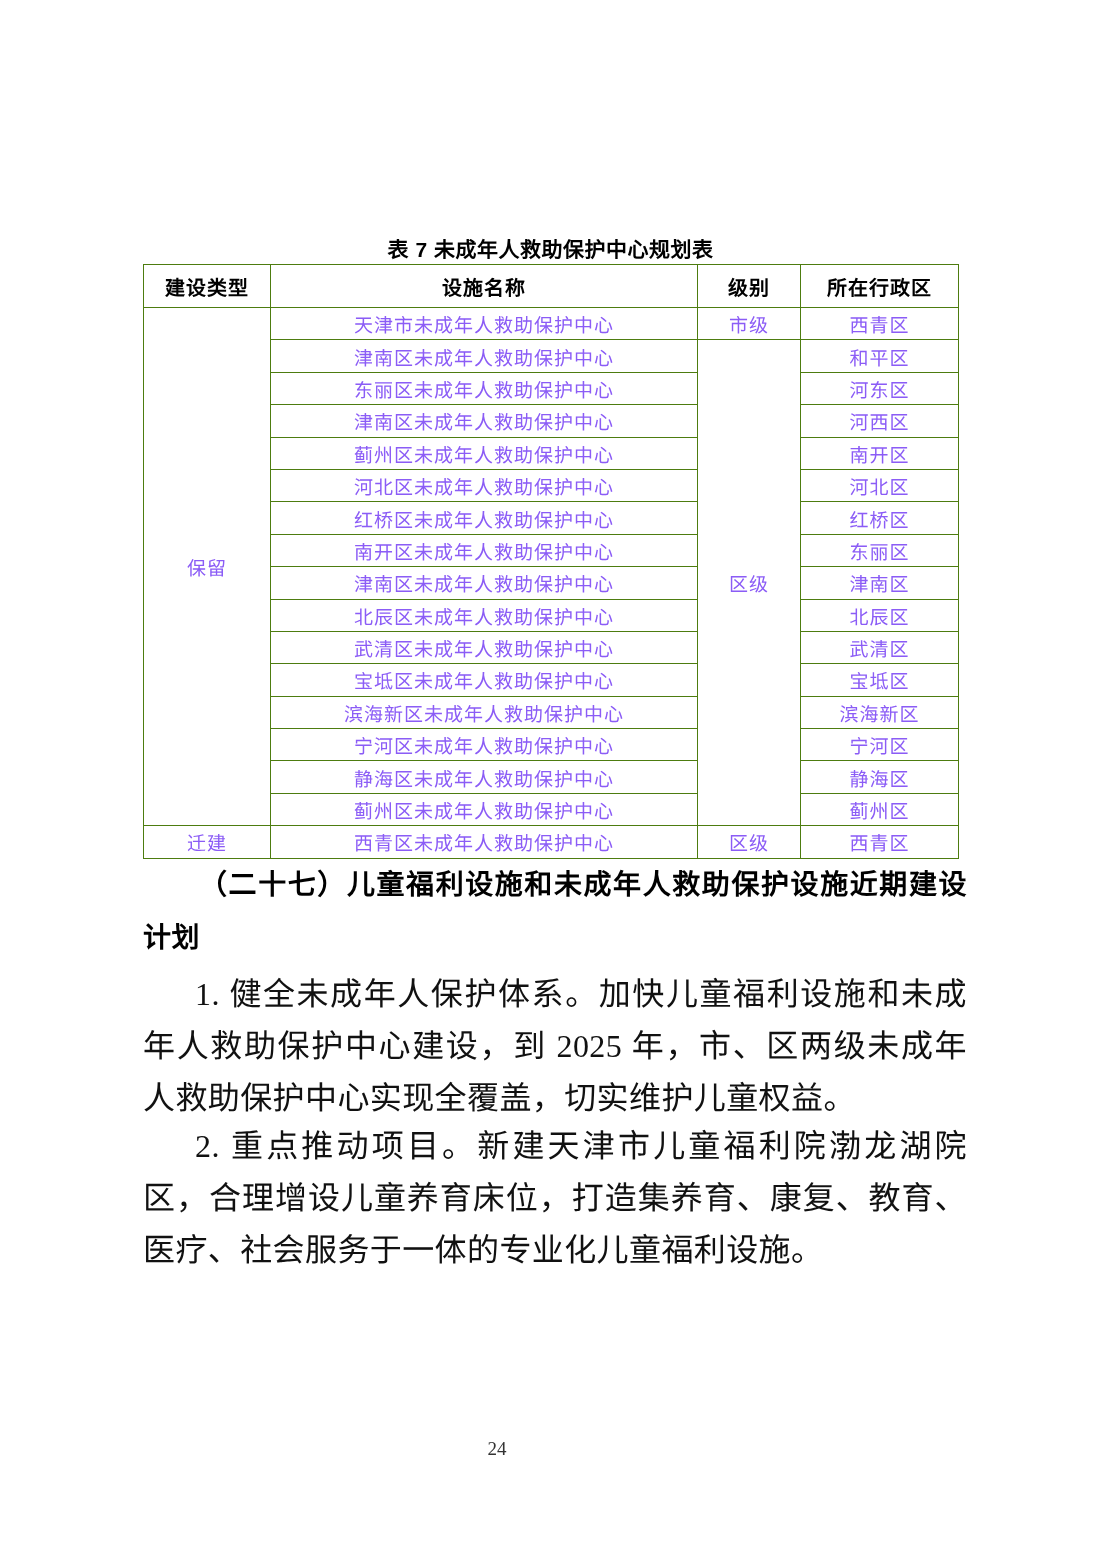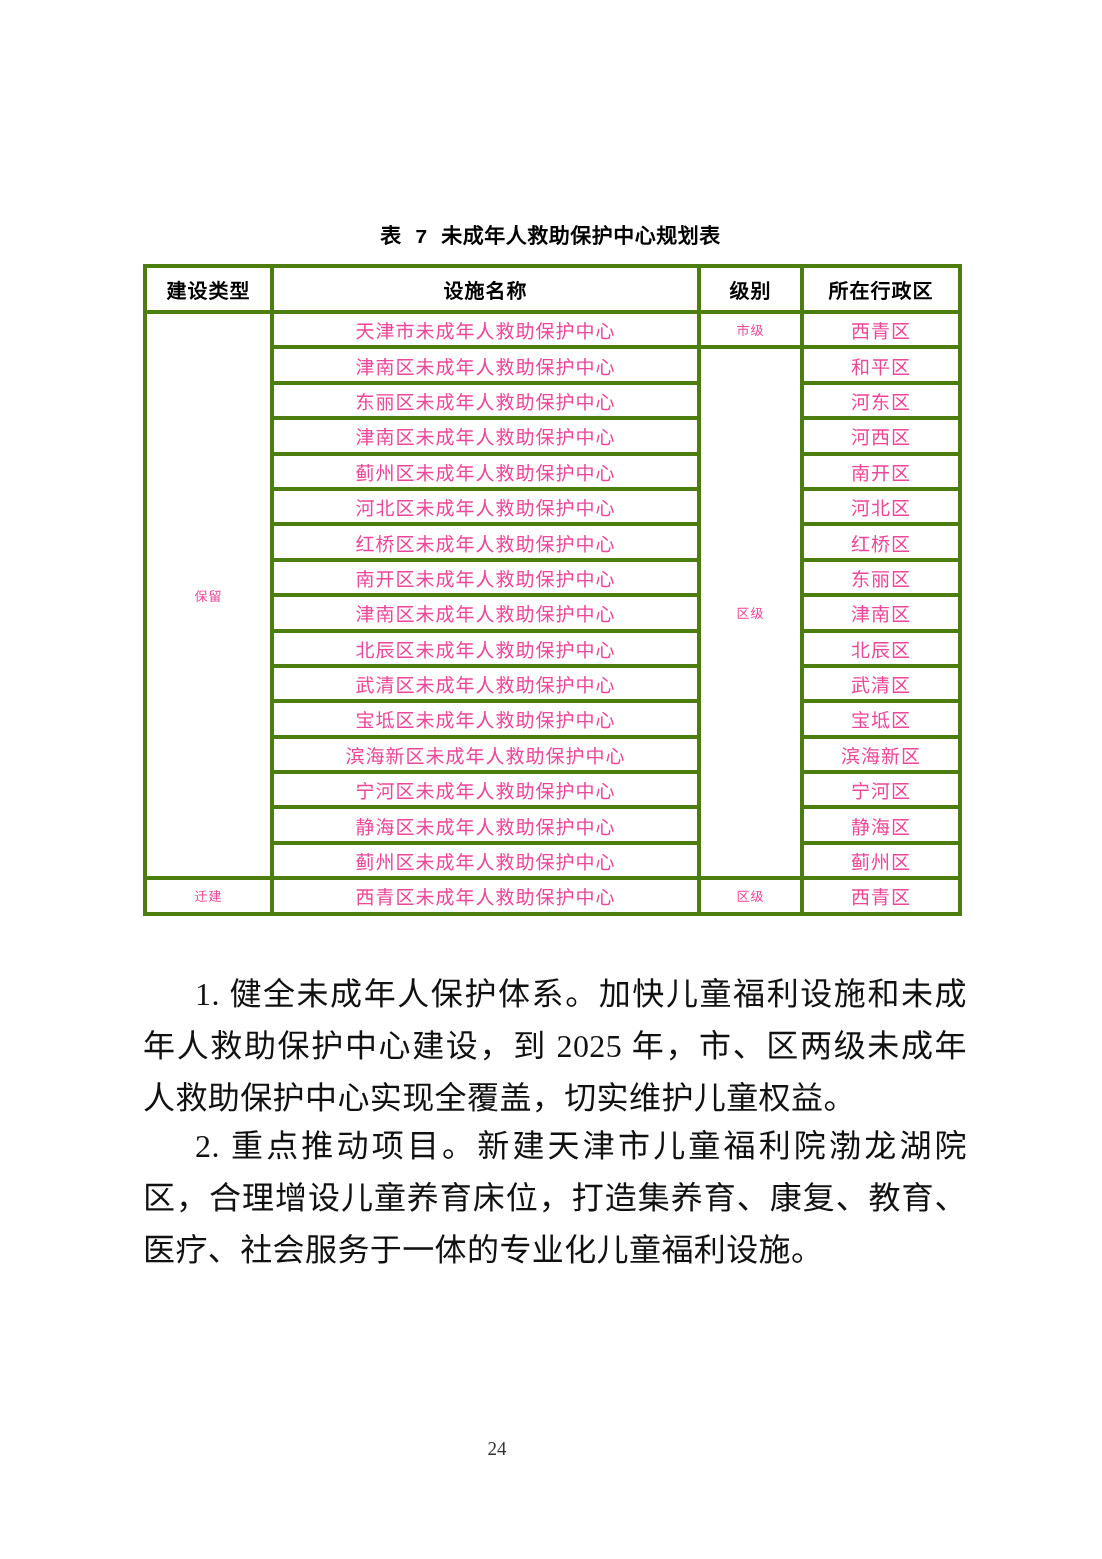--- a/index.html
+++ b/index.html
@@ -22,24 +22,24 @@
     left: 0;
     top: 0;
     width: 1102px;
     height: 1559px;
   }
 
   
   .table-caption {
     position: absolute;
     left: 143px;
-    top: 224px;
+    top: 236px;
     width: 815px;
     text-align: center;
-    font-family: Liberation Mono, monospace;
+    font-family: Liberation Sans, sans-serif;
     font-weight: bold;
     font-size: 21px;
     line-height: 28px;
     letter-spacing: 0.5px;
     color: #000;
     white-space: nowrap;
   }
 
   
   .plan-table {
@@ -50,44 +50,44 @@
     border-collapse: collapse;
     table-layout: fixed;
   }
   .plan-table col.c-type  { width: 127px; }
   .plan-table col.c-name  { width: 427px; }
   .plan-table col.c-level { width: 103px; }
   .plan-table col.c-dist  { width: 158px; }
 
   .plan-table th,
   .plan-table td {
-    border: 4px solid #4d7c0f;
+    border: 1px solid #4d7c0f;
     text-align: center;
     vertical-align: middle;
     padding: 0;
   }
 
   .plan-table thead th {
     height: 42px;
     font-family: "Liberation Sans", "DejaVu Sans", sans-serif;
     font-weight: bold;
     font-size: 20px;
     letter-spacing: 1px;
   }
 
   .plan-table tbody td {
     height: 31.4px;
     font-family: "Liberation Serif", "DejaVu Serif", serif;
     font-weight: normal;
     font-size: 19px;
     letter-spacing: 1px;
-    color: #ec4899;
+    color: #8b5cf6;
   }
   .plan-table tbody td.merged {
-    font-size: 13px;
+    font-size: 19px;
   }
 
   
   .section-heading {
     position: absolute;
     left: 143px;
     top: 858px;
     width: 824px;
     font-family: "Liberation Serif", "DejaVu Serif", serif;
     font-weight: bold;
@@ -222,20 +222,21 @@
       <tr>
         <td class="merged">迁建</td>
         <td>西青区未成年人救助保护中心</td>
         <td class="merged">区级</td>
         <td>西青区</td>
       </tr>
 
     </tbody>
   </table>
 
+  <div class="section-heading">（二十七）儿童福利设施和未成年人救助保护设施近期建设计划</div>
 
   <div class="body-par" id="par-1">1. 健全未成年人保护体系。加快儿童福利设施和未成年人救助保护中心建设，到 2025 年，市、区两级未成年人救助保护中心实现全覆盖，切实维护儿童权益。</div>
 
   <div class="body-par" id="par-2">2. 重点推动项目。新建天津市儿童福利院渤龙湖院区，合理增设儿童养育床位，打造集养育、康复、教育、医疗、社会服务于一体的专业化儿童福利设施。</div>
 
 
   <div class="page-number">24</div>
 
 </div>
 

